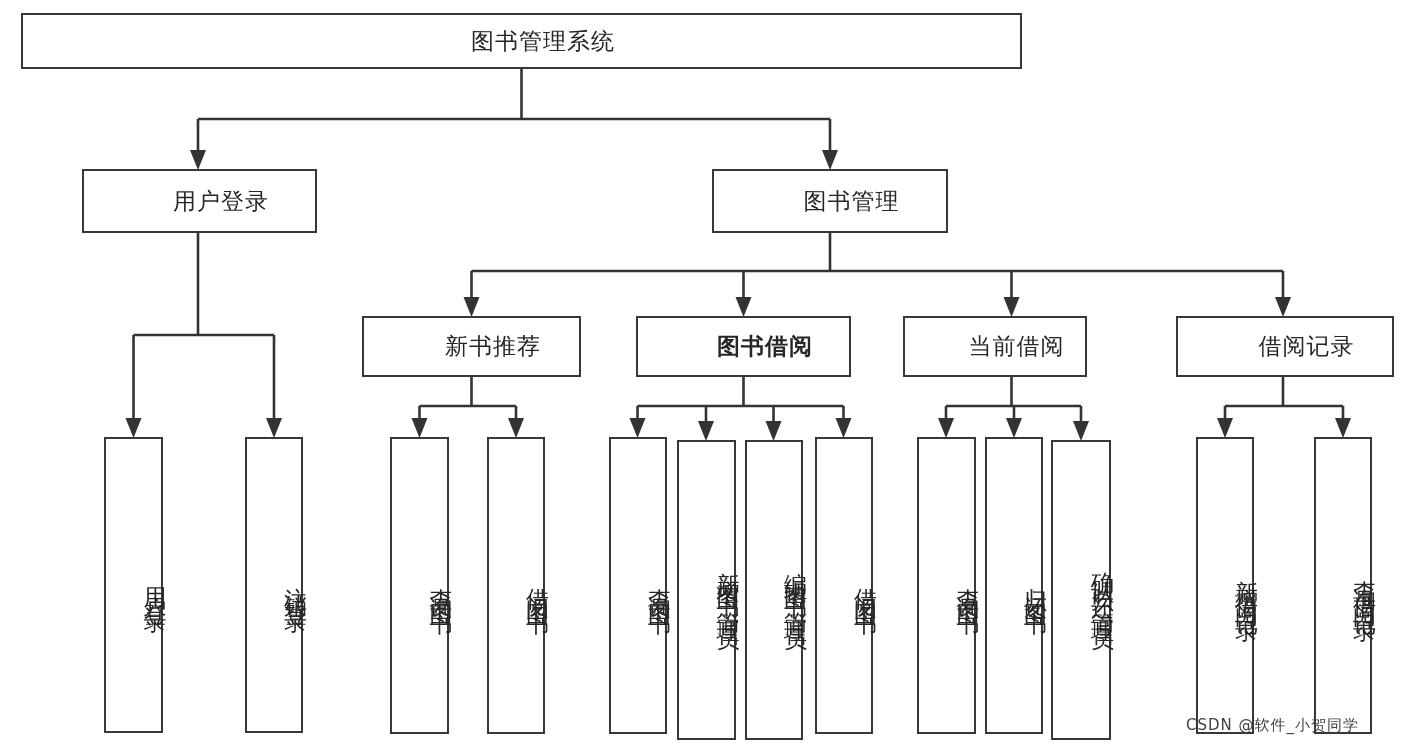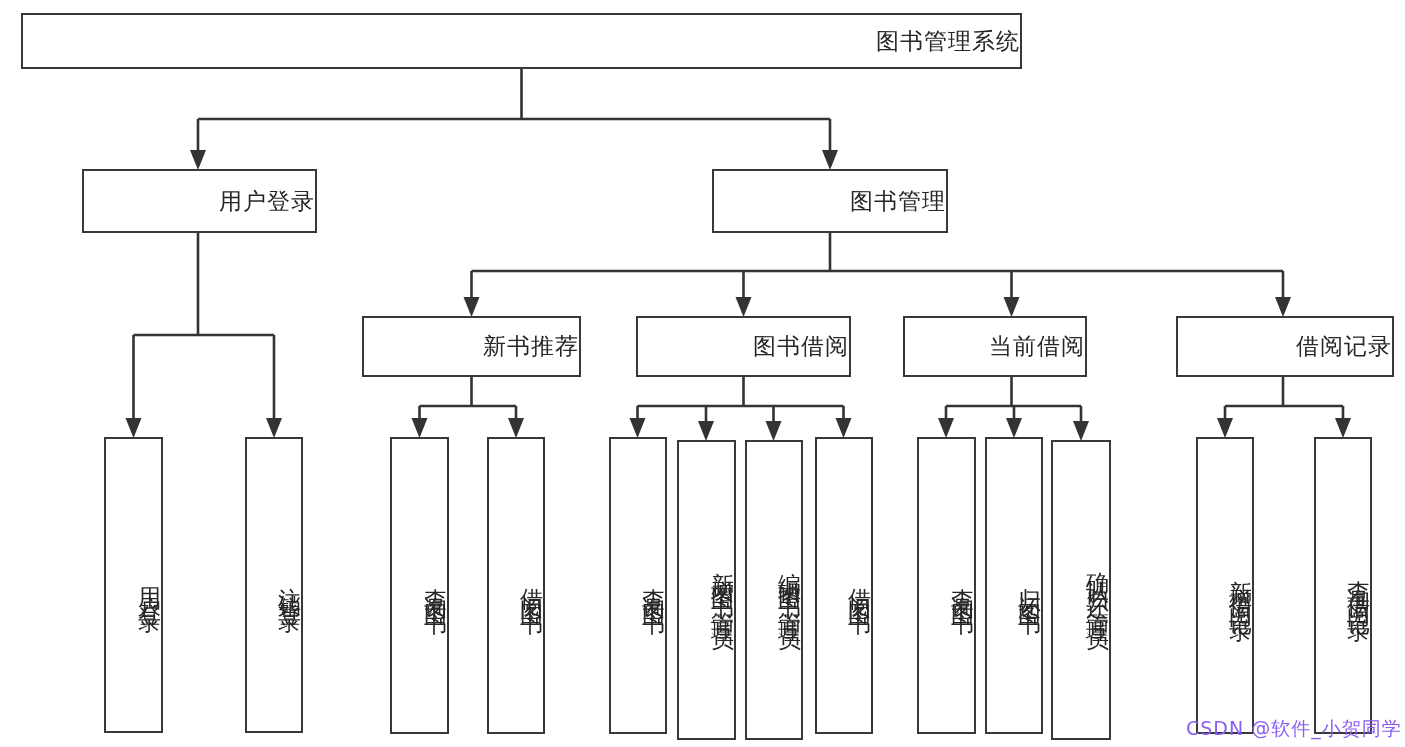--- a/index.html
+++ b/index.html
@@ -21,42 +21,42 @@
     width: 1405px;
     height: 747px;
   }
   .node {
     position: absolute;
     box-sizing: border-box;
     border: 2.5px solid #383838;
     background: #ffffff;
     display: flex;
     align-items: center;
-    justify-content: flex-end;
+    justify-content: center;
     color: #262626;
     padding-left: 43px;
   }
   .node.h span {
     font-size: 23px;
     letter-spacing: 1px;
     white-space: nowrap;
   }
   .node.v span {
     writing-mode: vertical-rl;
     line-height: 1;
     font-size: 23px;
     letter-spacing: 8px;
     white-space: nowrap;
   }
   .watermark {
     position: absolute;
     left: 1186px;
     top: 716px;
-    font-size: 19px;
-    color: #8b5cf6;
+    font-size: 15px;
+    color: #404040;
     letter-spacing: 1px;
     white-space: nowrap;
     z-index: 5;
   }
 </style>
 </head>
 <body>
 
 <div id="canvas">
 
@@ -100,21 +100,21 @@
   <div class="node h" style="left:82px; top:169px; width:235px; height:64px;">
     <span>用户登录</span>
   </div>
   <div class="node h" style="left:712px; top:169px; width:236px; height:64px;">
     <span>图书管理</span>
   </div>
 
   <div class="node h" style="left:362px; top:316px; width:219px; height:61px;">
     <span>新书推荐</span>
   </div>
-  <div class="node h" style="left:636px; top:316px; width:215px; height:61px;">
+  <div class="node h" style="left:636px; top:316px; width:215px; height:61px;font-weight:bold;">
     <span>图书借阅</span>
   </div>
   <div class="node h" style="left:903px; top:316px; width:184px; height:61px;">
     <span>当前借阅</span>
   </div>
   <div class="node h" style="left:1176px; top:316px; width:218px; height:61px;">
     <span>借阅记录</span>
   </div>
 
   <div class="node v" style="left:104px; top:437px; width:59px; height:296px;">

